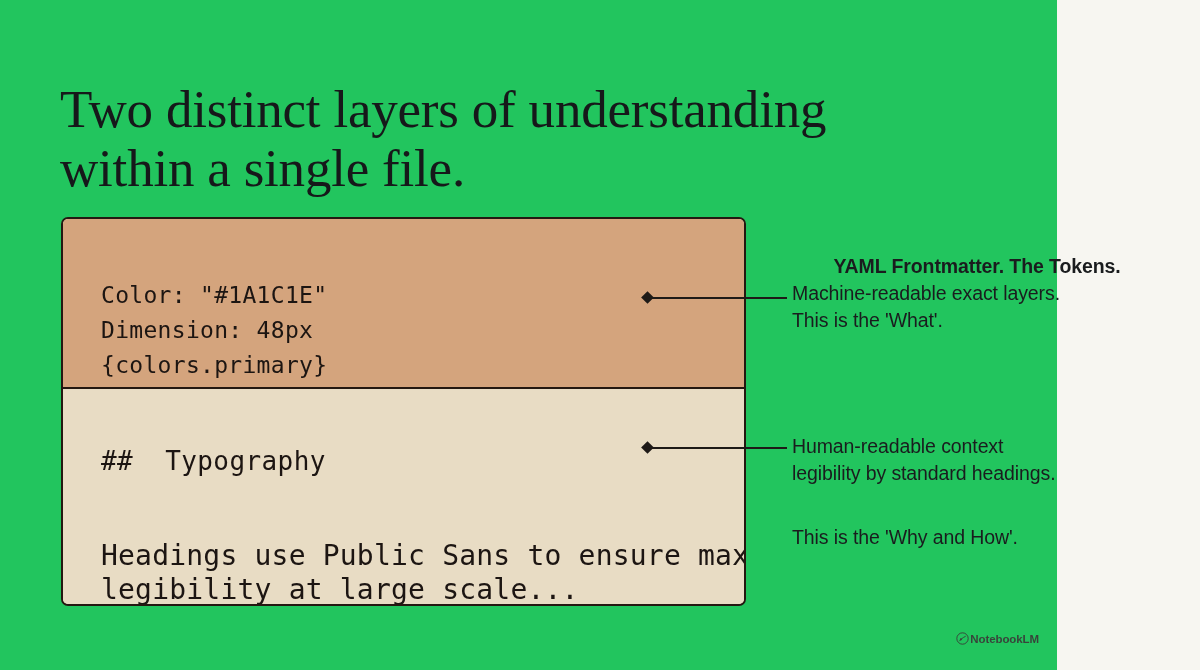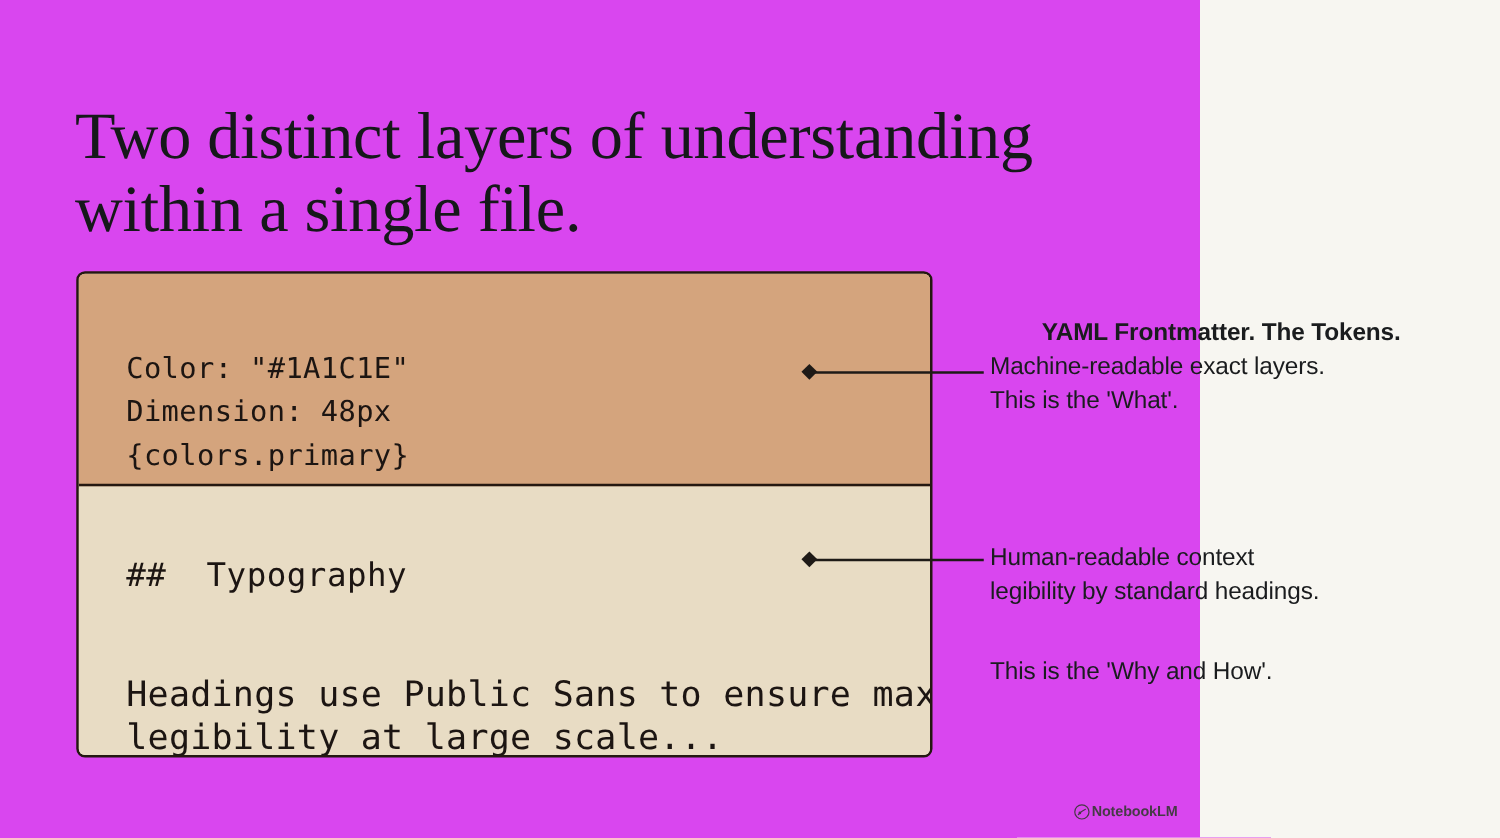--- a/index.html
+++ b/index.html
@@ -9,23 +9,23 @@
   }
   body {
     width: 1200px;
     height: 670px;
     background: #F7F6F1;
     font-family: "Liberation Sans", sans-serif;
     overflow: hidden;
   }
   .slide {
     position: relative;
-    width: 960px;
+    width: 1057px;
     height: 670px;
-    background: #d946ef;
+    background: #22c55e;
   }
 
   
   .headline {
     position: absolute;
     left: 60px;
     top: 44px;
     width: 900px;
     font-family: "Liberation Serif", "DejaVu Serif", serif;
     font-size: 53px;
@@ -138,21 +138,21 @@
   }
   .annotation .tail {
     display: block;
     margin-top: 37px;
   }
 
   
   .brand {
     position: absolute;
     right: 18px;
-    bottom: 14px;
+    bottom: 25px;
     display: flex;
     align-items: center;
     gap: 1px;
     color: #3A3A38;
     font-size: 11.5px;
     font-weight: bold;
     letter-spacing: -0.1px;
     opacity: 0.92;
   }
   .brand svg { display: block; }

